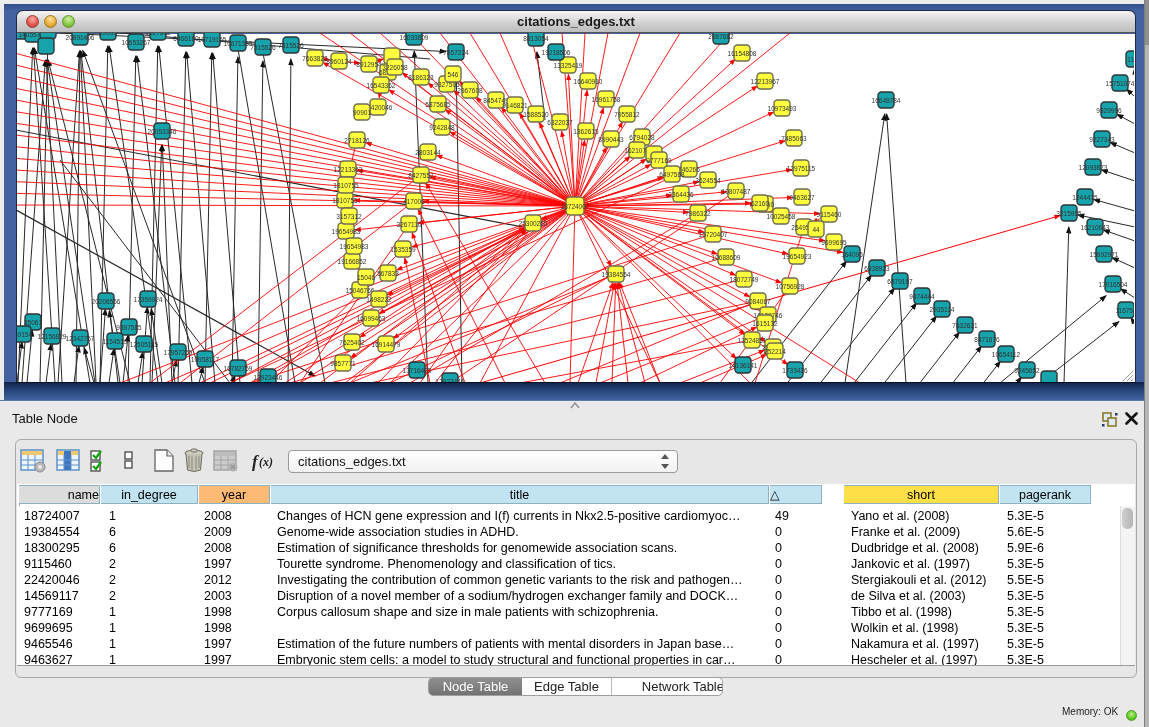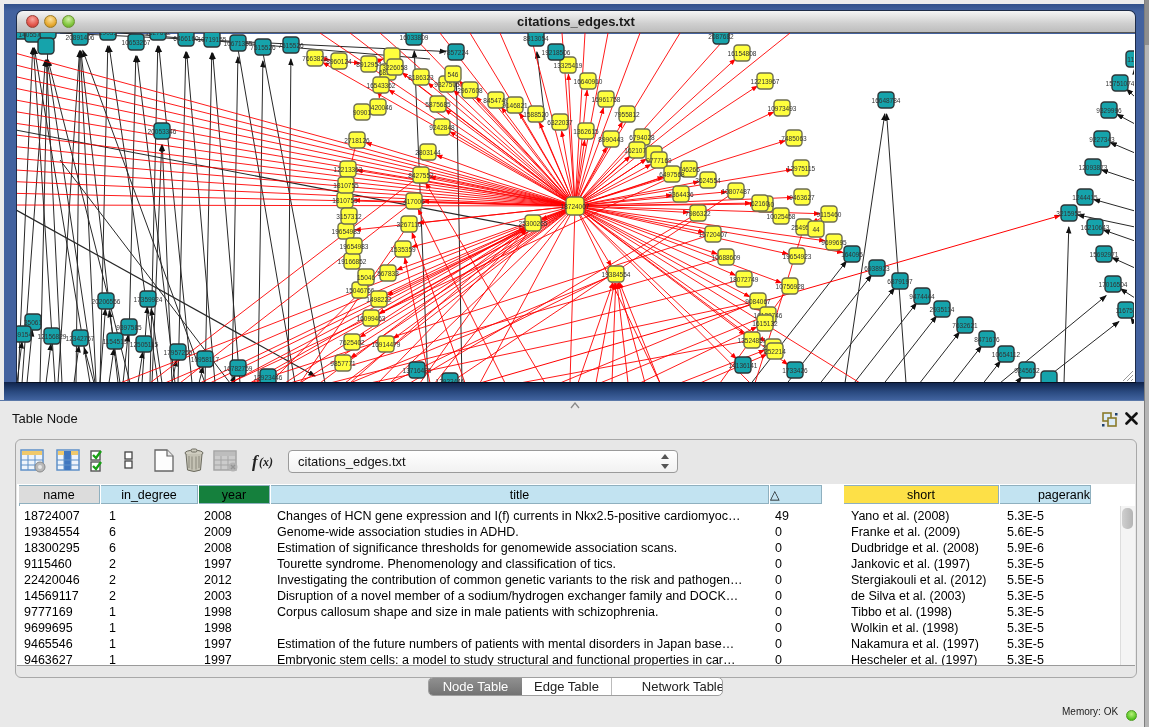--- a/index.html
+++ b/index.html
@@ -626,27 +626,27 @@
 
 <div class="abs" style="left:288px;top:450px;width:390px;height:23px;background:linear-gradient(#ffffff,#f1f1f1);border:1px solid #9a9a9a;border-radius:4px;line-height:21px;font-size:13px;color:#111;padding-left:9px">citations_edges.txt</div>
 <svg class="abs" style="left:660px;top:454px" width="10" height="15">
  <path d="M5 0 L9 5 L1 5 Z" fill="#555"></path>
     <path d="M5 15 L9 10 L1 10 Z" fill="#555"></path>
 </svg>
 
 <div class="abs" style="left:17px;top:484px;width:1118px;height:182px;background:#fff"></div>
 <div class="abs" style="left:0;top:0;font-size:12.5px;color:#000">
 <div style="position:absolute;left:19px;top:485px;width:1px;height:21px;background:#8fb0bf"></div>
-    <div style="position:absolute;left:19px;top:485px;width:81px;height:19px;background:#dcdcdc;border:1px solid #8fb0bf;border-left:none;line-height:19px;text-align:center;overflow:hidden">name</div>
+    <div style="position:absolute;left:19px;top:485px;width:81px;height:19px;background:#dcdcdc;border:1px solid #8fb0bf;border-left:none;line-height:19px;text-align:right;overflow:hidden">name</div>
     <div style="position:absolute;left:101px;top:485px;width:97px;height:19px;background:#c2e3f1;border:1px solid #8fb0bf;border-left:none;line-height:19px;text-align:center;overflow:hidden">in_degree</div>
-    <div style="position:absolute;left:199px;top:485px;width:71px;height:19px;background:#15803d;border:1px solid #8fb0bf;border-left:none;line-height:19px;text-align:center;overflow:hidden">year</div>
+    <div style="position:absolute;left:199px;top:485px;width:71px;height:19px;background:#fdba74;border:1px solid #8fb0bf;border-left:none;line-height:19px;text-align:center;overflow:hidden">year</div>
     <div style="position:absolute;left:271px;top:485px;width:498px;height:19px;background:#c2e3f1;border:1px solid #8fb0bf;border-left:none;line-height:19px;text-align:center;overflow:hidden">title</div>
     <div style="position:absolute;left:770px;top:485px;width:52px;height:19px;background:#c2e3f1;border:1px solid #8fb0bf;border-left:none;line-height:19px;text-align:left;overflow:hidden">△ out_de…</div>
     <div style="position:absolute;left:844px;top:485px;width:155px;height:19px;background:#fde047;border:1px solid #8fb0bf;border-left:none;line-height:19px;text-align:center;overflow:hidden">short</div>
-    <div style="position:absolute;left:1000px;top:485px;width:91px;height:19px;background:#c2e3f1;border:1px solid #8fb0bf;border-left:none;line-height:19px;text-align:right;overflow:hidden">pagerank</div>
+    <div style="position:absolute;left:1000px;top:485px;width:91px;height:19px;background:#c2e3f1;border:1px solid #8fb0bf;border-left:none;line-height:19px;text-align:center;overflow:hidden">pagerank</div>
 </div>
 <div class="abs" style="left:0;top:484px;width:1135px;height:182px;overflow:hidden;font-size:12.5px;color:#000">
 <div class="abs" style="left:0;top:-484px;width:1135px;height:760px">
 <div style="position:absolute;left:24px;top:509px;width:77px;height:16px;overflow:hidden;white-space:nowrap">18724007</div>
       <div style="position:absolute;left:109px;top:509px;width:90px;height:16px;overflow:hidden;white-space:nowrap">1</div>
       <div style="position:absolute;left:204px;top:509px;width:67px;height:16px;overflow:hidden;white-space:nowrap">2008</div>
       <div style="position:absolute;left:277px;top:509px;width:493px;height:16px;overflow:hidden;white-space:nowrap">Changes of HCN gene expression and I(f) currents in Nkx2.5-positive cardiomyoc…</div>
       <div style="position:absolute;left:775px;top:509px;width:69px;height:16px;overflow:hidden;white-space:nowrap">49</div>
       <div style="position:absolute;left:1007px;top:509px;width:85px;height:16px;overflow:hidden;white-space:nowrap">5.3E-5</div>
       <div style="position:absolute;left:851px;top:509px;width:149px;height:16px;overflow:hidden;white-space:nowrap">Yano et al. (2008)</div>

